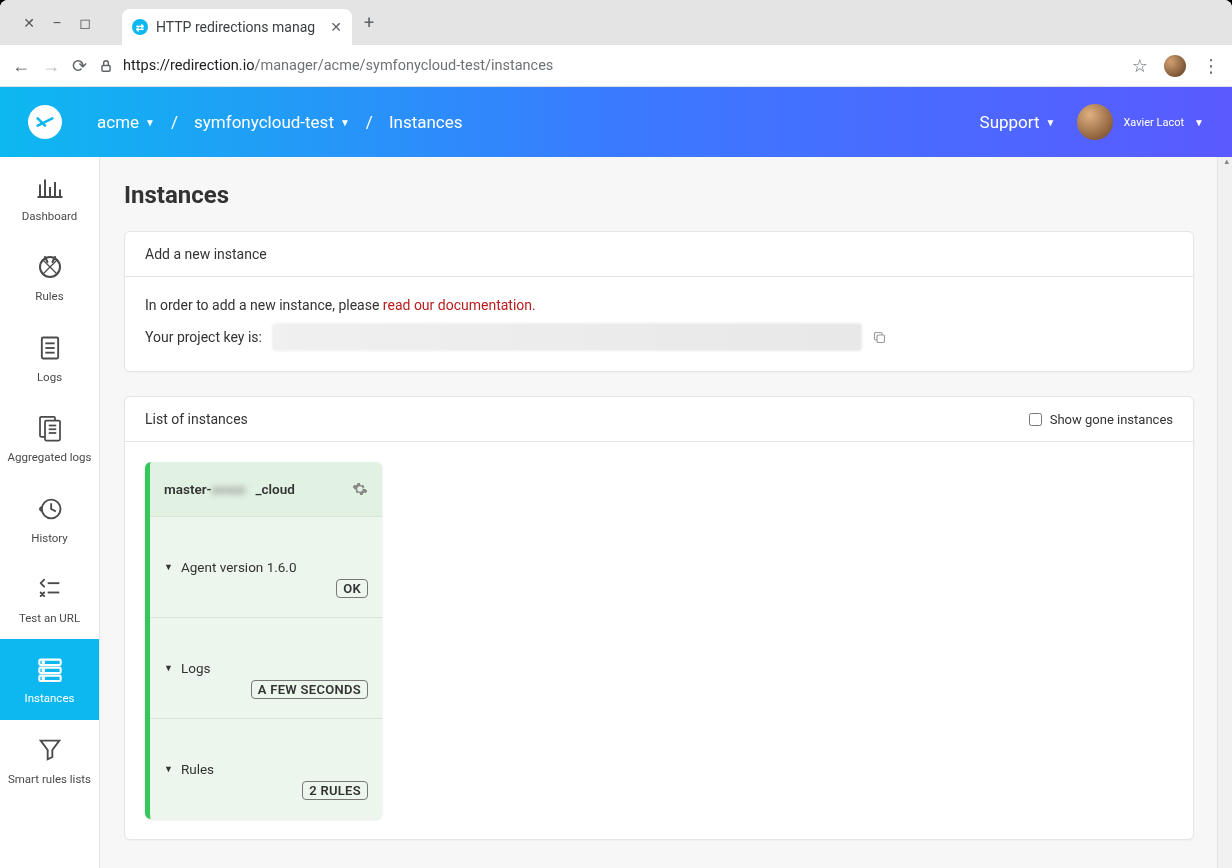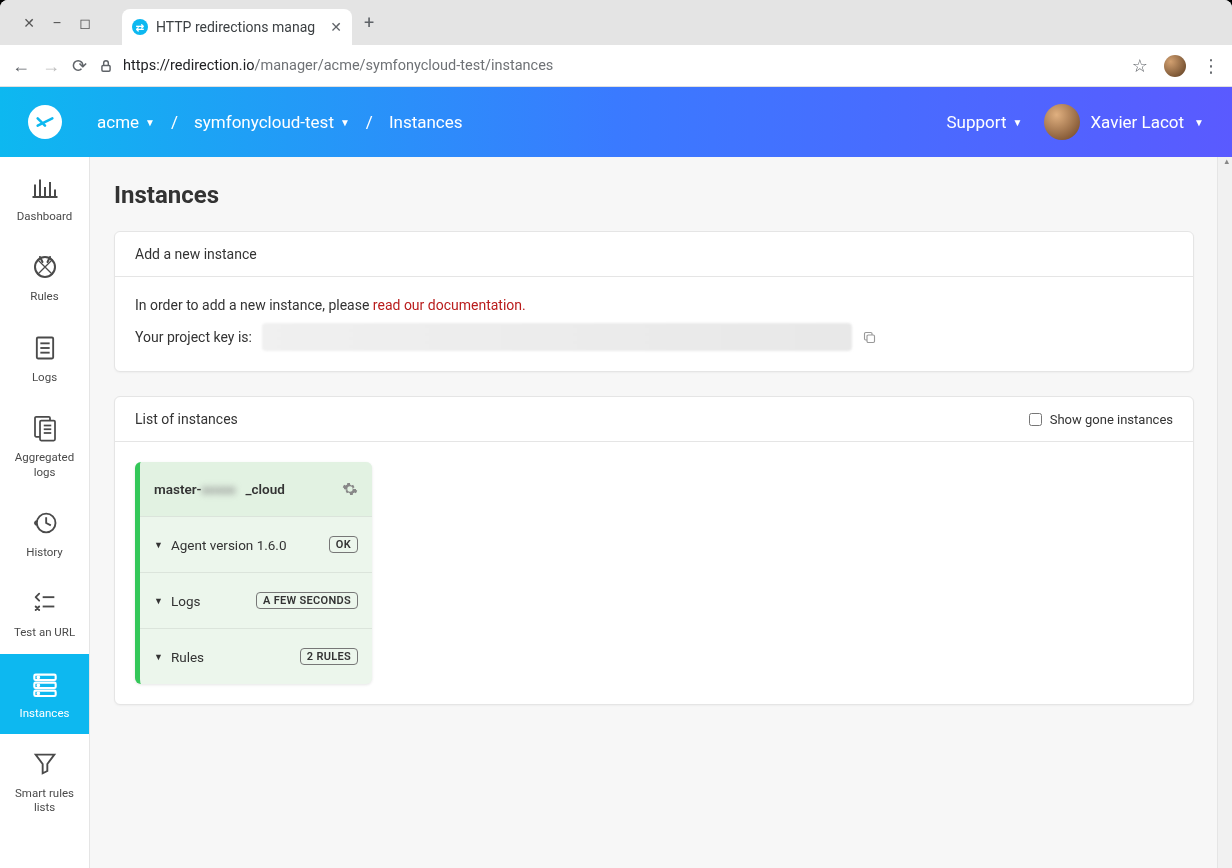--- a/index.html
+++ b/index.html
@@ -33,26 +33,26 @@
 
 
 .app-header { height: 70px; background: linear-gradient(90deg, #0db8f0 0%, #3a7aff 50%, #5a5aff 100%); display: flex; align-items: center; padding: 0 28px; color: #fff; }
 .logo { width: 34px; height: 34px; background: #fff; border-radius: 50%; display: flex; align-items: center; justify-content: center; color: #0db8f0; font-size: 18px; font-weight: bold; margin-right: 35px; }
 .crumb { display: flex; align-items: center; gap: 6px; font-size: 17px; cursor: pointer; }
 .crumb-sep { margin: 0 16px; font-size: 17px; }
 .header-spacer { flex: 1; }
 .support { font-size: 17px; display: flex; align-items: center; gap: 6px; margin-right: 22px; cursor: pointer; }
 .user-area { display: flex; align-items: center; gap: 10px; cursor: pointer; }
 .user-avatar { width: 36px; height: 36px; border-radius: 50%; background: radial-gradient(circle at 35% 30%, #e0b080, #6a4020); }
-.user-name { font-size: 17px; }
+.user-name { font-size: 11px; }
 .caret { font-size: 10px; }
 
 
 .body-area { display: flex; height: 711px; }
-.sidebar { width: 90px; background: #fff; border-right: 1px solid #e5e5e5; display: flex; flex-direction: column; }
+.sidebar { width: 100px; background: #fff; border-right: 1px solid #e5e5e5; display: flex; flex-direction: column; }
 .side-item { display: flex; flex-direction: column; align-items: center; justify-content: center; padding: 14px 4px; gap: 6px; cursor: pointer; color: #4a4a4a; }
 .side-item.active { background: #0db8f0; color: #fff; }
 .side-icon { width: 32px; height: 32px; display: flex; align-items: center; justify-content: center; }
 .side-label { font-size: 11.5px; text-align: center; line-height: 1.25; }
 
 .main { flex: 1; background: #f7f7f7; padding: 24px 24px 0 24px; overflow-y: auto; position: relative; }
 .main::after { content: ''; position: absolute; right: 0; top: 0; bottom: 0; width: 14px; background: #f1f1f1; border-left: 1px solid #e5e5e5; }
 .main::before { content: '▴'; position: absolute; right: 3px; top: -1px; font-size: 9px; color: #888; z-index: 1; }
 .page-title { font-size: 24px; color: #333; margin-bottom: 22px; margin-left: 0; }
 
@@ -71,21 +71,21 @@
 
 .instance-grid { padding: 20px; }
 .instance-card { width: 237px; border-radius: 6px; overflow: hidden; border-left: 5px solid #34c759; box-shadow: 0 1px 3px rgba(0,0,0,0.1); background: #ecf6ec; }
 .inst-row { display: flex; align-items: center; justify-content: space-between; padding: 19px 14px; font-size: 13.5px; color: #333; border-top: 1px solid rgba(0,0,0,0.07); }
 .inst-row:first-child { border-top: none; background: #e2f2e2; }
 .inst-name { font-weight: 600; display: flex; align-items: center; gap: 0; }
 .blur-span { filter: blur(3px); color: #888; display: inline-block; width: 44px; }
 .gear { color: #888; font-size: 15px; }
 .expand-section { display: flex; align-items: center; gap: 8px; cursor: pointer; }
 .tri { font-size: 9px; color: #333; }
-.badge { border: 1px solid #777; border-radius: 4px; padding: 1px 6px; font-size: 11px; font-weight: 600; color: #333; letter-spacing: 0.3px; }
+.badge { border: 1px solid #777; border-radius: 4px; padding: 1px 6px; font-size: 13px; font-weight: 600; color: #333; letter-spacing: 0.3px; margin-top: 43px; }
 
 svg { display: block; }
 </style>
 </head>
 <body>
 
 <div class="window">
 
   <div class="os-titlebar">
     <div class="os-controls">

